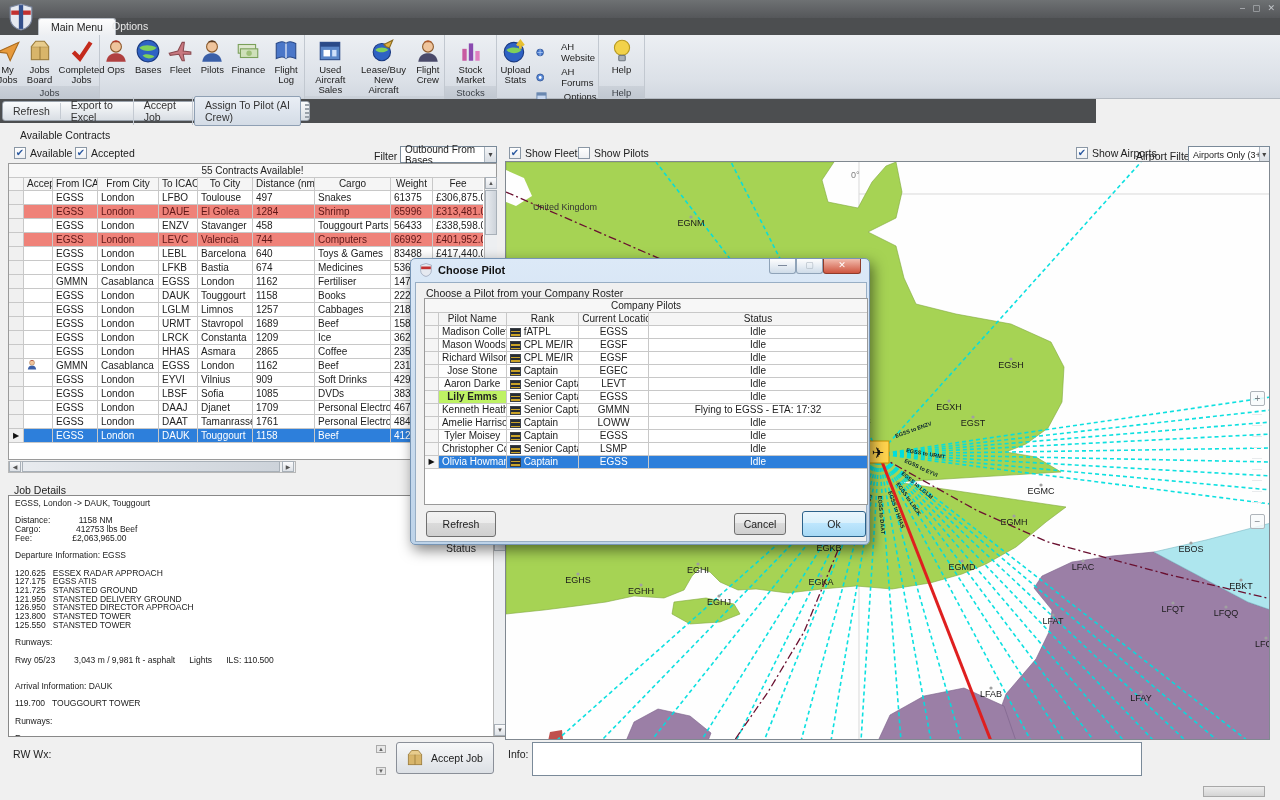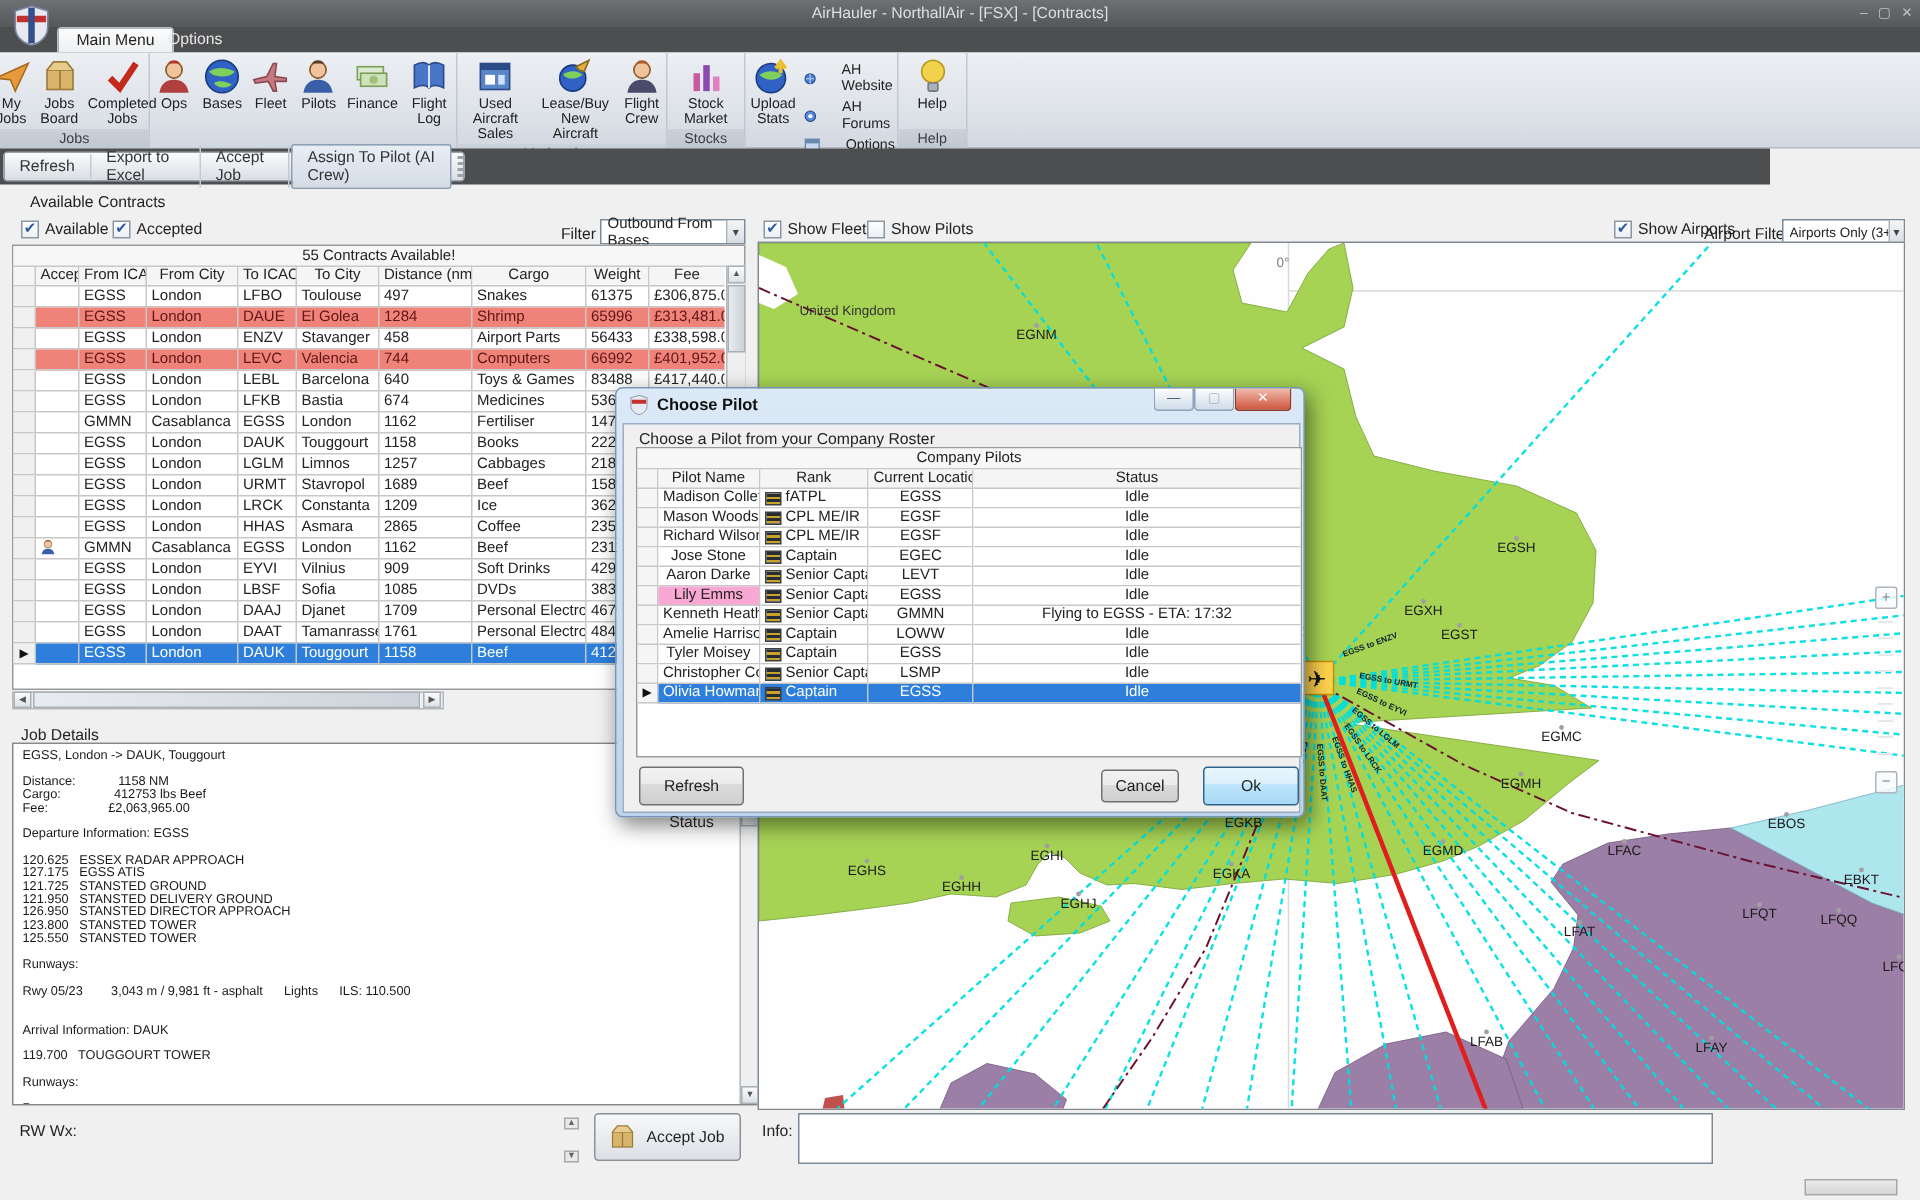--- a/index.html
+++ b/index.html
@@ -29,21 +29,21 @@
   .rgroup-cap{height:13px;text-align:center;font-size:9.5px;color:#3A3F46;
               background:linear-gradient(#CBD1D9,#C0C7D0);line-height:13px;}
   .rbtn{display:flex;flex-direction:column;align-items:center;padding:1px 3px;text-align:center;
         font-size:9.5px;line-height:10px;color:#222;}
   .rbtn svg{width:26px;height:26px;margin-bottom:1px;}
   .smallstack{display:flex;flex-direction:column;justify-content:center;gap:3px;padding-top:4px;}
   .sbtn{display:flex;align-items:center;gap:17px;font-size:9.5px;color:#222;}
   .sbtn svg{width:11px;height:11px;}
 
   
-  #toolstrip{left:0;top:99px;width:1180px;height:24px;background:#4C4E50;}
+  #toolstrip{left:0;top:99px;width:1096px;height:24px;background:#4C4E50;}
   #toolbar{left:2px;top:2px;height:20px;width:308px;background:linear-gradient(#FAFBFC,#D9DEE4);
            border:1px solid #9AA2AC;border-radius:3px;display:flex;align-items:center;}
   .tbtn{padding:2px 10px;font-size:10.5px;color:#333;border-right:1px solid #C4CAD2;}
   .tbtn.pressed{background:linear-gradient(#E9EEF5,#D4DCE6);border:1px solid #8FA0B4;border-radius:2px;margin:0 1px;}
   .grip{width:5px;height:14px;margin-left:3px;
         background:repeating-linear-gradient(180deg,#9AA2AA 0 2px,transparent 2px 4px);}
 
   
   .plabel{font-size:10.5px;color:#222;}
   .cb{display:inline-flex;align-items:center;gap:4px;font-size:10.5px;color:#222;}
@@ -123,21 +123,20 @@
   .dbtn{position:absolute;border:1px solid #707070;border-radius:3px;font-size:10.5px;color:#222;
         background:linear-gradient(#F2F2F2,#EBEBEB 45%,#DBDBDB 46%,#CFCFCF);text-align:center;}
   .dbtn.default{border:1px solid #2C628B;background:linear-gradient(#EAF6FD,#D9F0FC 45%,#BEE6FD 46%,#A7D9F5);}
 </style>
 </head>
 <body>
 
 <div id="app">
 
   <div id="titlebar" class="abs"></div>
-  <div id="title-text" class="abs">AirHauler - NorthallAir - [FSX] - [Contracts]</div>
   <div class="abs winbtns">
     <span>–</span>
     <span>▢</span>
     <span>✕</span>
   </div>
   <div class="abs winbtns2">
     <span>–</span>
     <span>▣</span>
     <span>✕</span>
   </div>
@@ -410,21 +409,21 @@
           <div class="cell w9">£313,481.00</div>
         </div>
         <div class="crow">
           <div class="cell w0 marker"></div>
           <div class="cell w1"></div>
           <div class="cell w2">EGSS</div>
           <div class="cell w3">London</div>
           <div class="cell w4">ENZV</div>
           <div class="cell w5">Stavanger</div>
           <div class="cell w6">458</div>
-          <div class="cell w7">Airport Parts</div>
+          <div class="cell w7">Touggourt Parts</div>
           <div class="cell w8">56433</div>
           <div class="cell w9">£338,598.00</div>
         </div>
         <div class="crow red">
           <div class="cell w0 marker"></div>
           <div class="cell w1"></div>
           <div class="cell w2">EGSS</div>
           <div class="cell w3">London</div>
           <div class="cell w4">LEVC</div>
           <div class="cell w5">Valencia</div>
@@ -894,21 +893,21 @@
               <div class="cell p1" style="background: rgb(255, 255, 255);">Aaron Darke</div>
               <div class="cell p2" style="background: rgb(255, 255, 255);">
                 <span class="rankicon"></span>
                 <span>Senior Captain</span>
               </div>
               <div class="cell p3" style="background: rgb(255, 255, 255);">LEVT</div>
               <div class="cell p4" style="background: rgb(255, 255, 255);">Idle</div>
             </div>
             <div class="ghead prow">
               <div class="cell p0 marker"></div>
-              <div class="cell p1" style="background: #f9a8d4;">Lily Emms</div>
+              <div class="cell p1" style="background: #bef264; font-weight: bold;">Lily Emms</div>
               <div class="cell p2" style="background: rgb(255, 255, 255);">
                 <span class="rankicon"></span>
                 <span>Senior Captain</span>
               </div>
               <div class="cell p3" style="background: rgb(255, 255, 255);">EGSS</div>
               <div class="cell p4" style="background: rgb(255, 255, 255);">Idle</div>
             </div>
             <div class="ghead prow">
               <div class="cell p0 marker"></div>
               <div class="cell p1" style="background: rgb(255, 255, 255);">Kenneth Heath</div>

